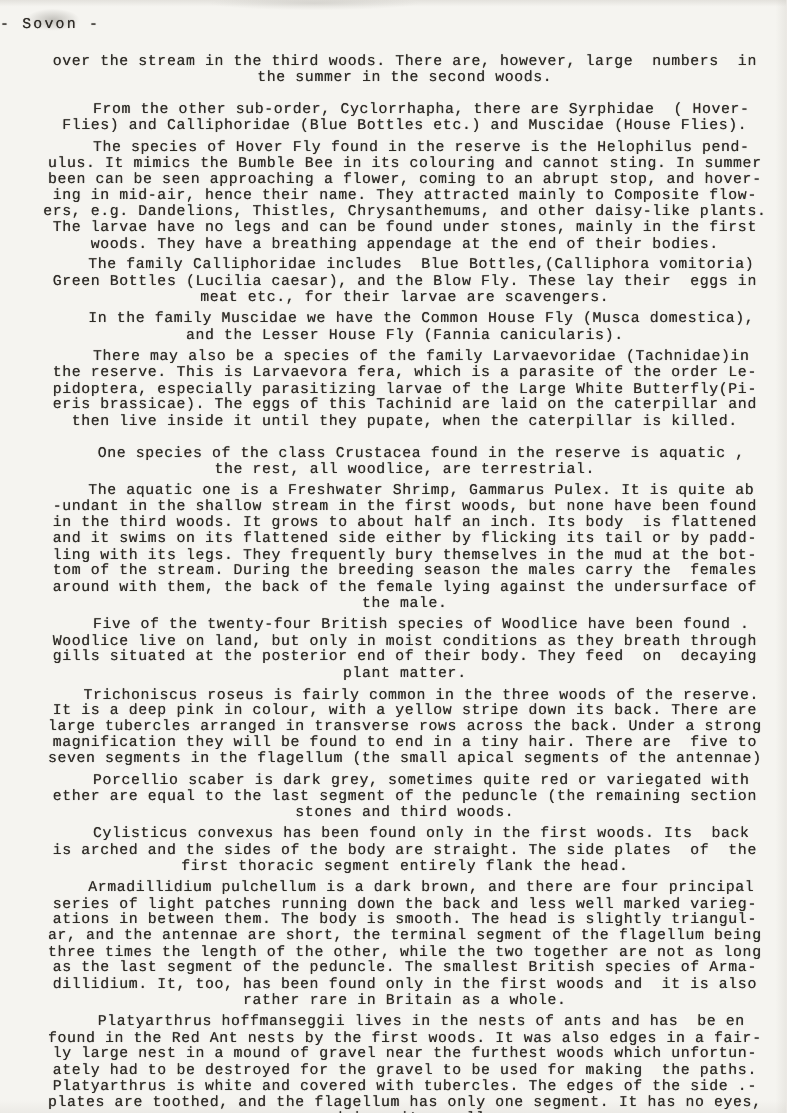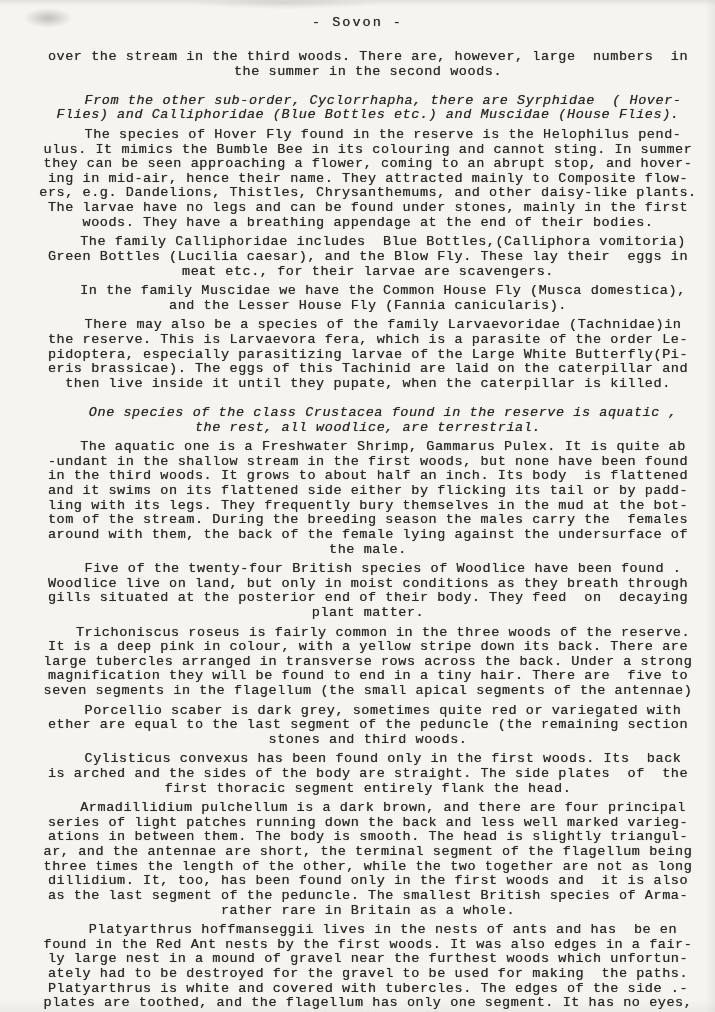--- a/index.html
+++ b/index.html
@@ -21,34 +21,33 @@
       linear-gradient(0deg, rgba(214,211,205,0.30) 0px, rgba(214,211,205,0) 12px),
       #f5f4f0;
     font-family: "Liberation Mono", "DejaVu Sans Mono", monospace;
     color: #2e2b26;
   }
   .page-title {
     position: absolute;
     top: 15px;
     left: 0;
     right: 0;
-    text-align: center;
     font-size: 13.5px;
     letter-spacing: 2px;
     white-space: pre;
     text-shadow: 0 0 0.7px rgba(46,43,38,0.8);
   }
   .content {
     position: absolute;
     left: 33px;
     top: 45px;
     width: 670px;
   }
   .para { margin: 5px; text-align: center; }
-  .para.gap { margin-top: 14.62px; font-style: italic; }
+  .para.gap { margin-top: 14.62px; }
   .line {
     white-space: pre;
     font-size: 13.5px;
     letter-spacing: 0.55px;
     line-height: 14.62px;
     height: 14.62px;
     text-shadow: 0 0 0.7px rgba(46,43,38,0.78);
   }
   .line.indent { padding-left: 30px; }
 </style>
@@ -62,21 +61,21 @@
         <div class="line">over the stream in the third woods. There are, however, large  numbers  in</div>
         <div class="line">the summer in the second woods.</div>
       </div>
       <div class="para gap">
         <div class="line indent">From the other sub-order, Cyclorrhapha, there are Syrphidae  ( Hover-</div>
         <div class="line">Flies) and Calliphoridae (Blue Bottles etc.) and Muscidae (House Flies).</div>
       </div>
       <div class="para">
         <div class="line indent">The species of Hover Fly found in the reserve is the Helophilus pend-</div>
         <div class="line">ulus. It mimics the Bumble Bee in its colouring and cannot sting. In summer</div>
-        <div class="line">they can be seen approaching a flower, coming to an abrupt stop, and hover-</div>
+        <div class="line">been can be seen approaching a flower, coming to an abrupt stop, and hover-</div>
         <div class="line">ing in mid-air, hence their name. They attracted mainly to Composite flow-</div>
         <div class="line">ers, e.g. Dandelions, Thistles, Chrysanthemums, and other daisy-like plants.</div>
         <div class="line">The larvae have no legs and can be found under stones, mainly in the first</div>
         <div class="line">woods. They have a breathing appendage at the end of their bodies.</div>
       </div>
       <div class="para">
         <div class="line indent">The family Calliphoridae includes  Blue Bottles,(Calliphora vomitoria)</div>
         <div class="line">Green Bottles (Lucilia caesar), and the Blow Fly. These lay their  eggs in</div>
         <div class="line">meat etc., for their larvae are scavengers.</div>
       </div>
@@ -127,22 +126,22 @@
         <div class="line indent">Cylisticus convexus has been found only in the first woods. Its  back</div>
         <div class="line">is arched and the sides of the body are straight. The side plates  of  the</div>
         <div class="line">first thoracic segment entirely flank the head.</div>
       </div>
       <div class="para">
         <div class="line indent">Armadillidium pulchellum is a dark brown, and there are four principal</div>
         <div class="line">series of light patches running down the back and less well marked varieg-</div>
         <div class="line">ations in between them. The body is smooth. The head is slightly triangul-</div>
         <div class="line">ar, and the antennae are short, the terminal segment of the flagellum being</div>
         <div class="line">three times the length of the other, while the two together are not as long</div>
+        <div class="line">as the last segment of the peduncle. The smallest British species of Arma-</div>
         <div class="line">dillidium. It, too, has been found only in the first woods and  it is also</div>
-        <div class="line">as the last segment of the peduncle. The smallest British species of Arma-</div>
         <div class="line">rather rare in Britain as a whole.</div>
       </div>
       <div class="para">
         <div class="line indent">Platyarthrus hoffmanseggii lives in the nests of ants and has  be en</div>
         <div class="line">found in the Red Ant nests by the first woods. It was also edges in a fair-</div>
         <div class="line">ly large nest in a mound of gravel near the furthest woods which unfortun-</div>
         <div class="line">ately had to be destroyed for the gravel to be used for making  the paths.</div>
         <div class="line">Platyarthrus is white and covered with tubercles. The edges of the side .-</div>
         <div class="line">plates are toothed, and the flagellum has only one segment. It has no eyes,</div>
         <div class="line">and is quite small.</div>

